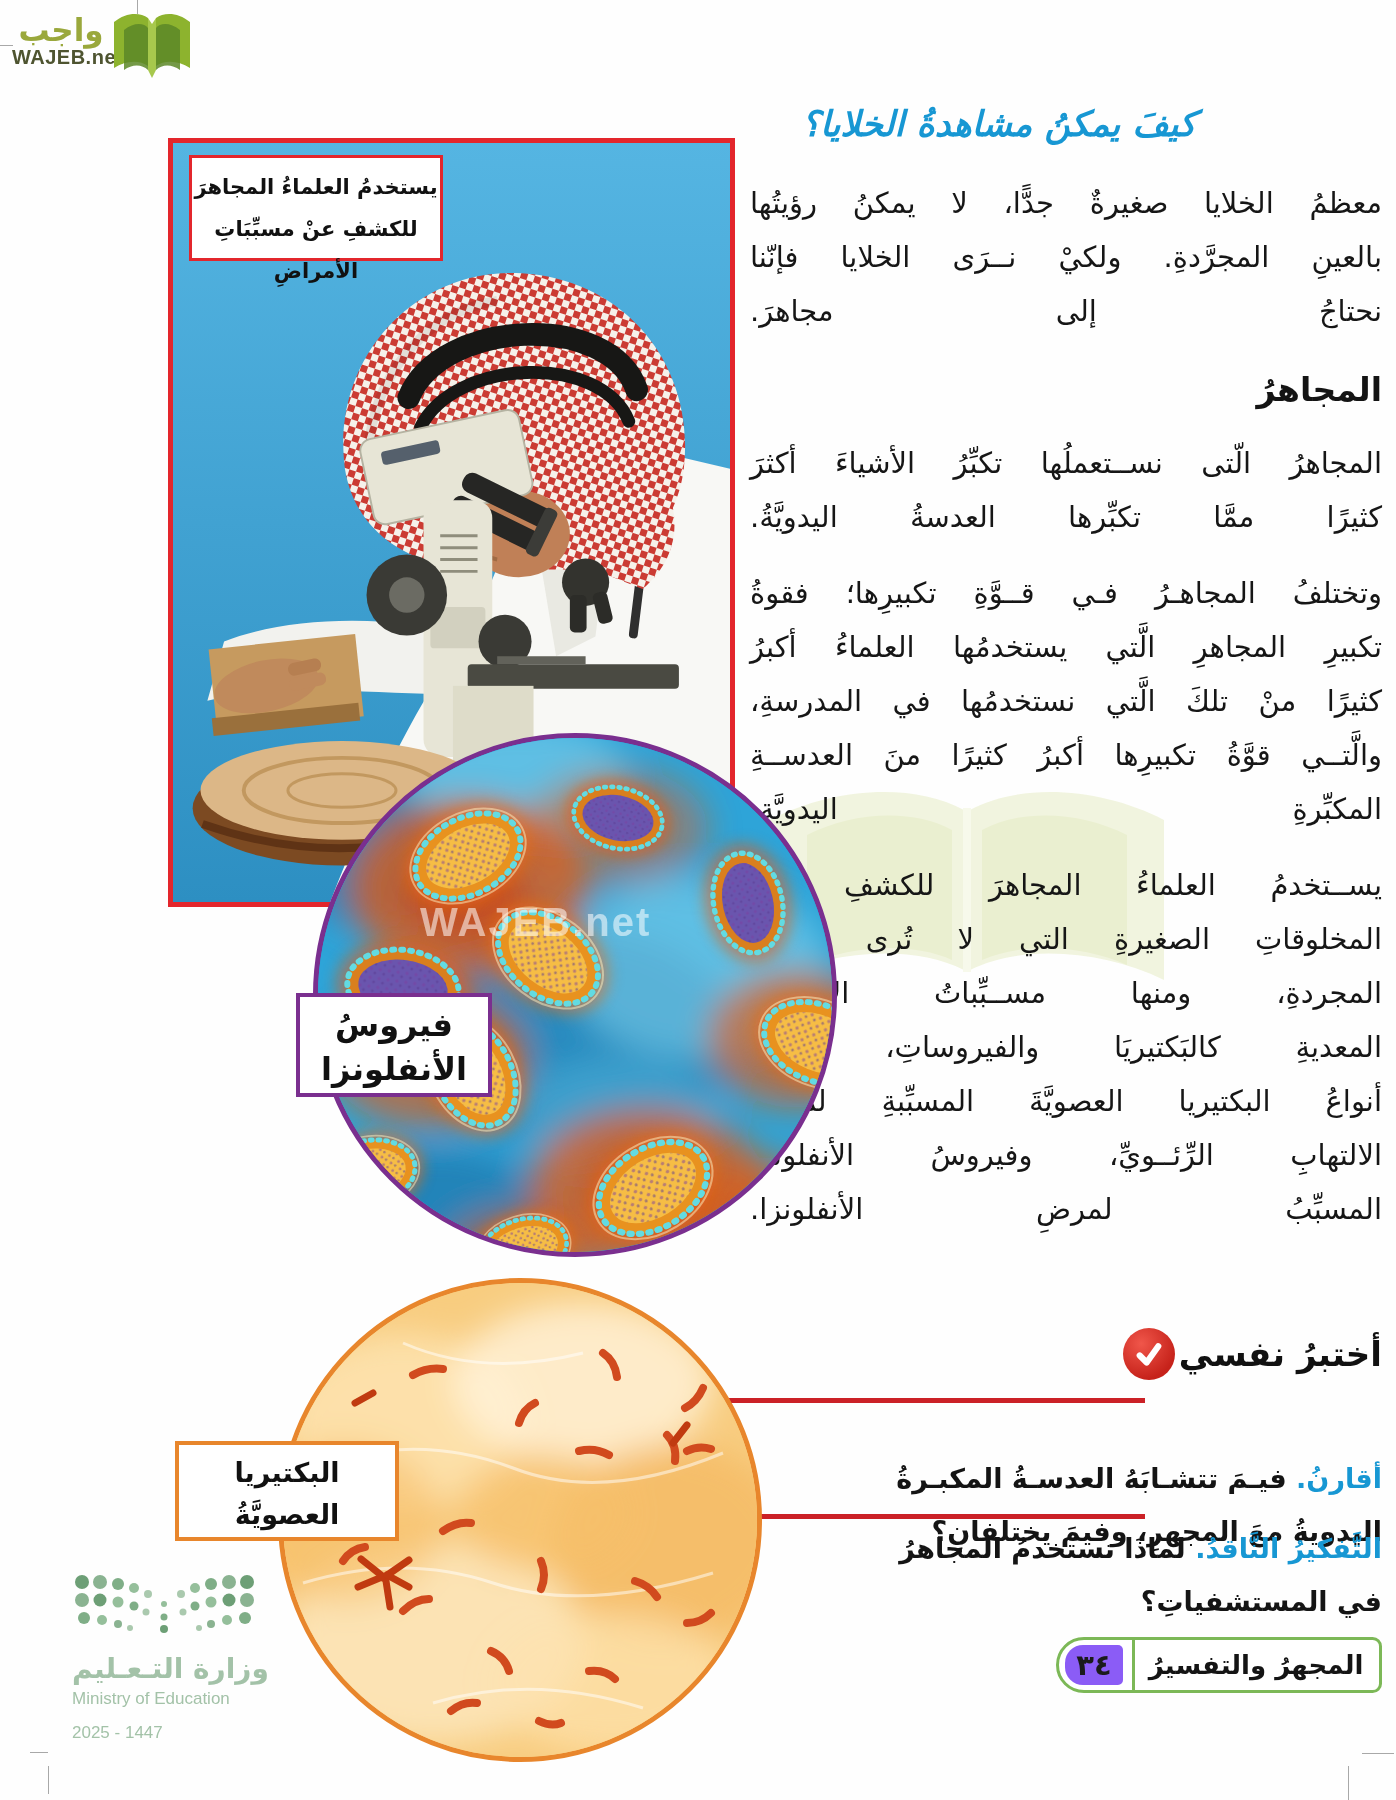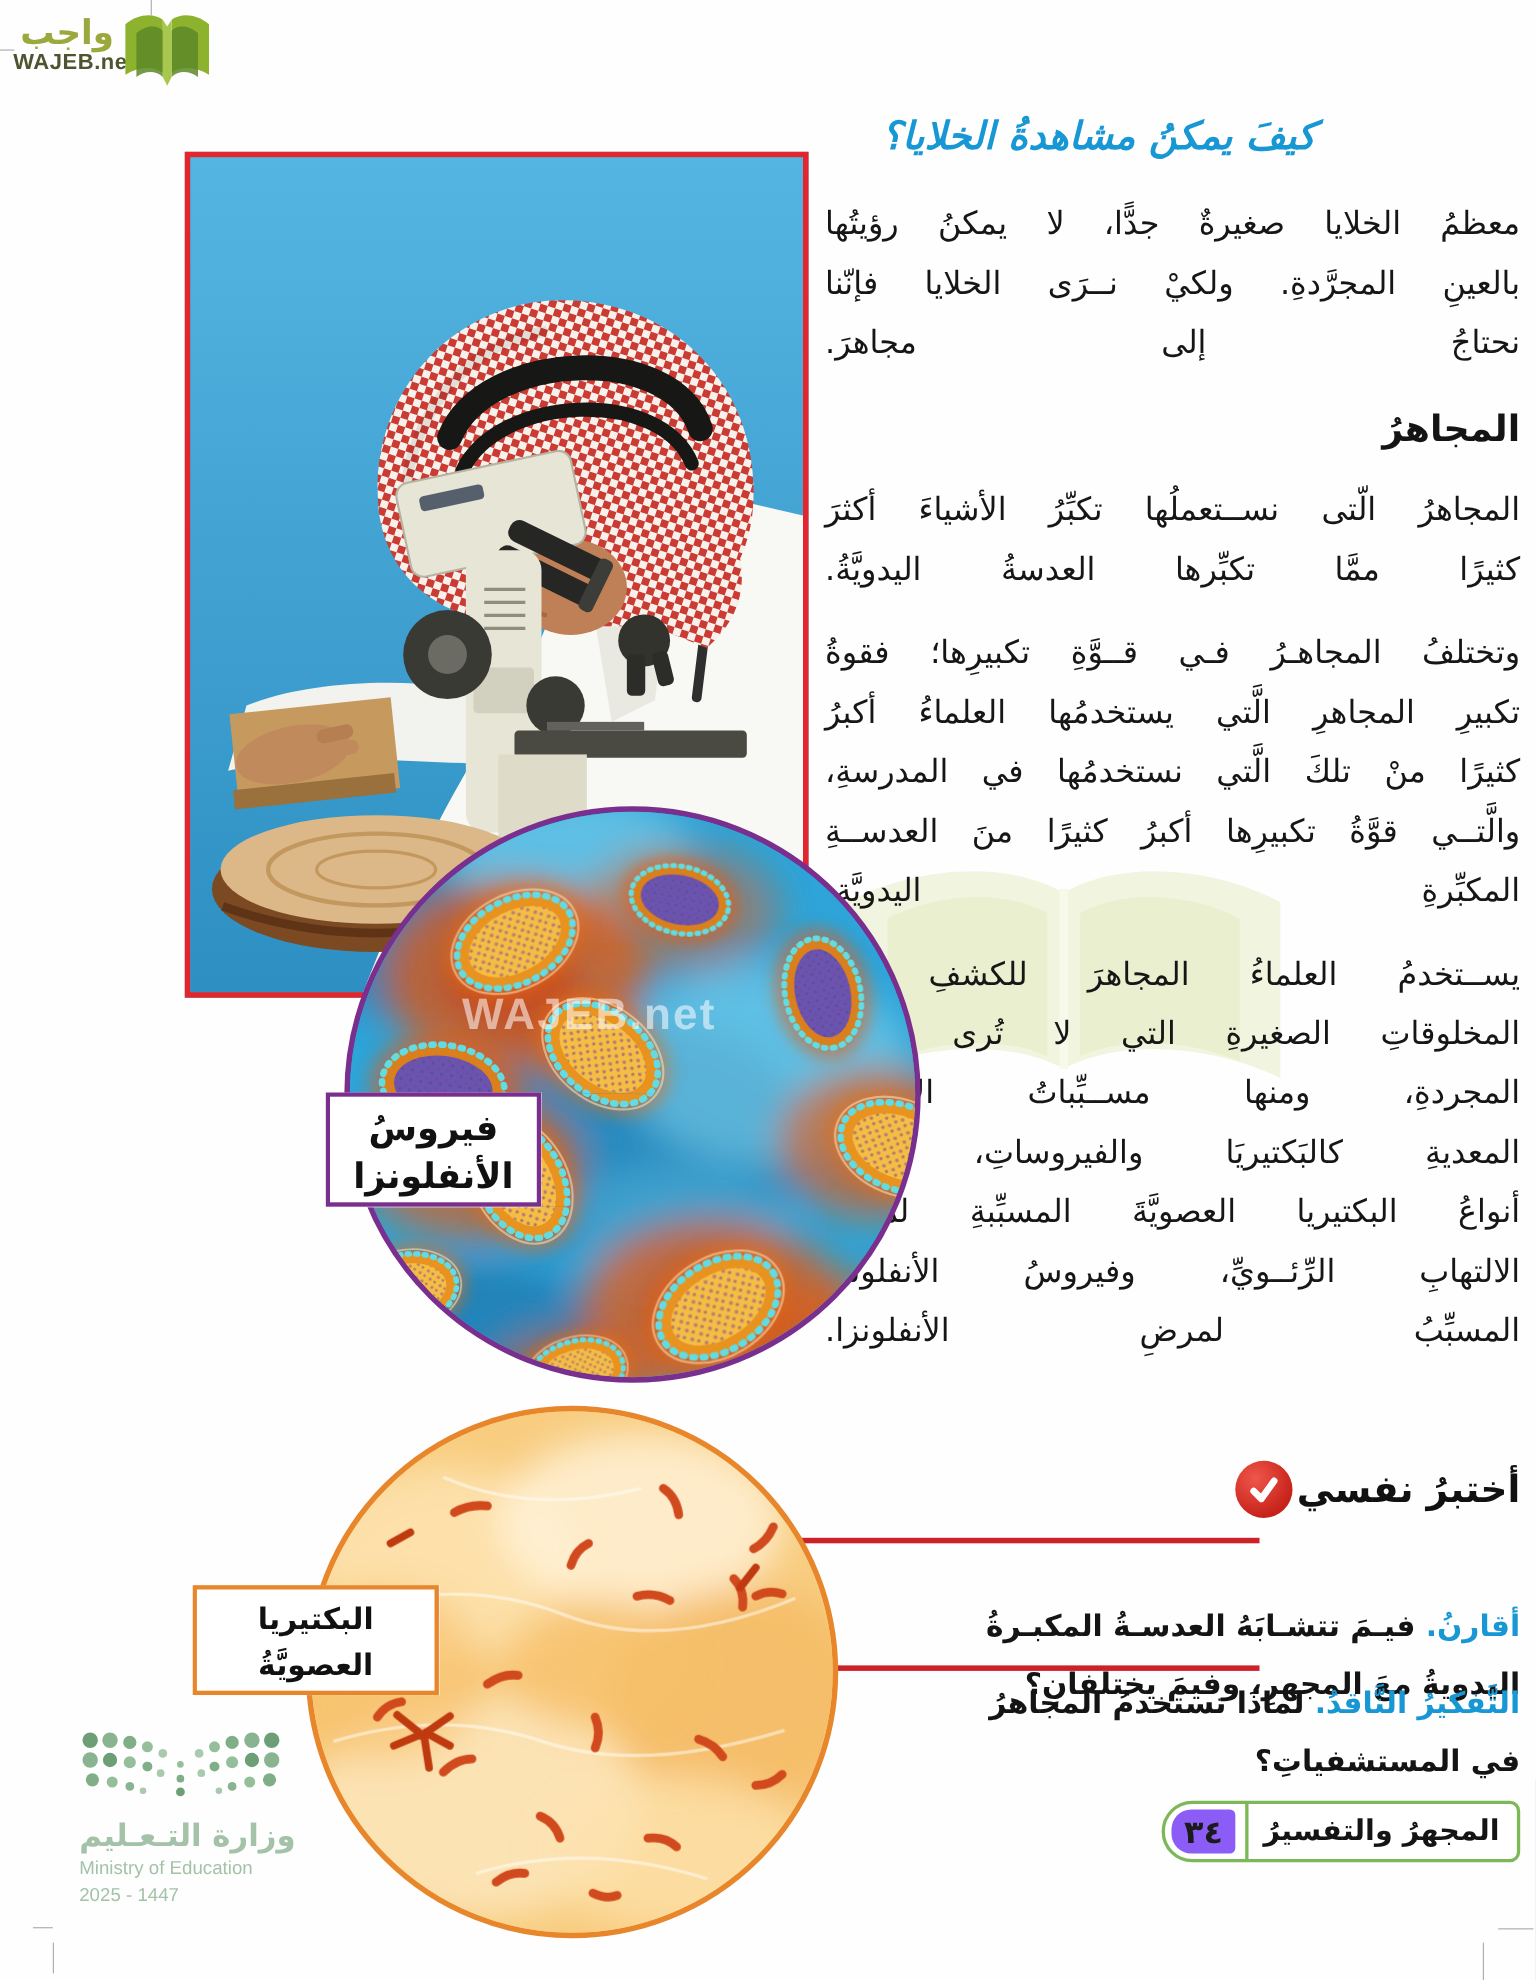--- a/index.html
+++ b/index.html
@@ -83,21 +83,21 @@
         font-size:29px; font-weight:bold; color:#1b1b1b; }
   .pill-div { position:absolute; left:73px; top:0; bottom:0; width:3px; background:#7cb857; }
   .pill-label { position:absolute; left:80px; right:6px; top:0; bottom:0;
                 display:flex; align-items:center; justify-content:center;
                 font-size:26px; font-weight:bold; color:#141414; }
   
   .moe { position:absolute; left:72px; top:1572px; width:210px; z-index:2;
          direction:ltr; text-align:left; color:#a3c2a8; }
   .moe-name { font-size:28px; font-weight:bold; margin-top:14px; direction:rtl; text-align:left; }
   .moe-en   { font-size:17px; margin-top:4px; font-family:"Liberation Sans", sans-serif; }
-  .moe-years{ font-size:17px; margin-top:4px; font-family:"Liberation Sans", sans-serif; }
+  .moe-years{ font-size:17px; margin-top:14px; font-family:"Liberation Sans", sans-serif; }
 </style>
 </head>
 <body>
 
 <div class="page">
 
   <div class="crop" style="left:137px;top:0;width:1px;height:14px;"></div>
   <div class="crop" style="left:0;top:45px;width:13px;height:1px;"></div>
   <div class="crop" style="left:30px;top:1752px;width:18px;height:1px;"></div>
   <div class="crop" style="left:48px;top:1766px;width:1px;height:28px;"></div>
@@ -194,20 +194,22 @@
       <rect x="348" y="716" width="38" height="3" fill="#dce6f2"></rect>
 
       <ellipse cx="350" cy="706" rx="95" ry="33" fill="#b98b58"></ellipse>
       <ellipse cx="350" cy="698" rx="88" ry="27" fill="#e2c193"></ellipse>
       <ellipse cx="172" cy="674" rx="152" ry="58" fill="#7c4a22"></ellipse>
       <ellipse cx="172" cy="656" rx="144" ry="50" fill="#dcb787"></ellipse>
       <ellipse cx="172" cy="656" rx="100" ry="33" fill="none" stroke="#c2985f" stroke-width="4"></ellipse>
       <ellipse cx="172" cy="656" rx="55" ry="17" fill="none" stroke="#c2985f" stroke-width="3"></ellipse>
       <path d="M30 690 Q172 740 314 688" fill="none" stroke="#5f3315" stroke-width="8"></path>
     </svg>
+    <figcaption class="photo-caption">يستخدمُ العلماءُ المجاهرَ
+للكشفِ عنْ مسبِّبَاتِ الأمراضِ</figcaption>
   </figure>
 
   <svg class="wm-book" width="430" height="215" viewBox="0 0 430 215">
     <path d="M212 30 C160 2 80 8 18 40 L18 200 C80 170 160 164 212 190 Z" fill="#e7edc6"></path>
     <path d="M218 30 C270 2 350 8 412 40 L412 200 C350 170 270 164 218 190 Z" fill="#e7edc6"></path>
     <path d="M200 50 C160 28 100 32 55 55 L55 185 C100 165 160 162 200 180 Z" fill="#dbe4ab"></path>
     <path d="M230 50 C270 28 330 32 375 55 L375 185 C330 165 270 162 230 180 Z" fill="#dbe4ab"></path>
     <rect x="211" y="28" width="8" height="164" fill="#f2f5dd"></rect>
   </svg>
 

